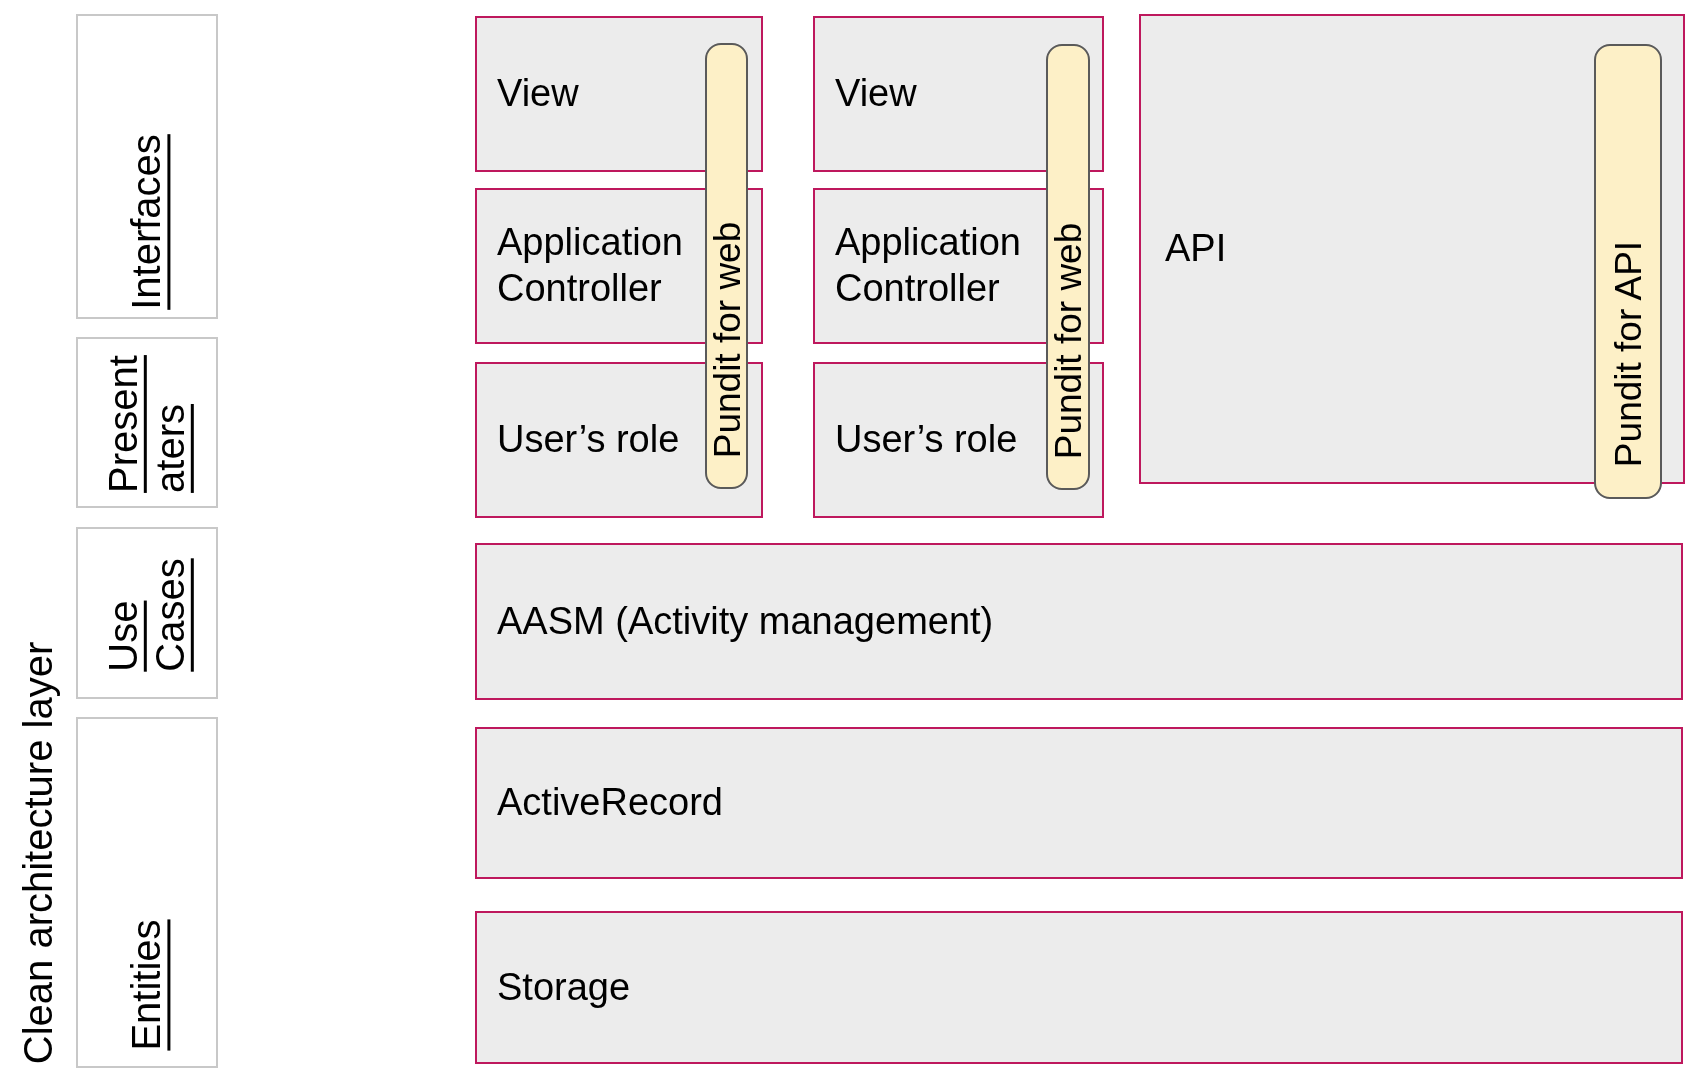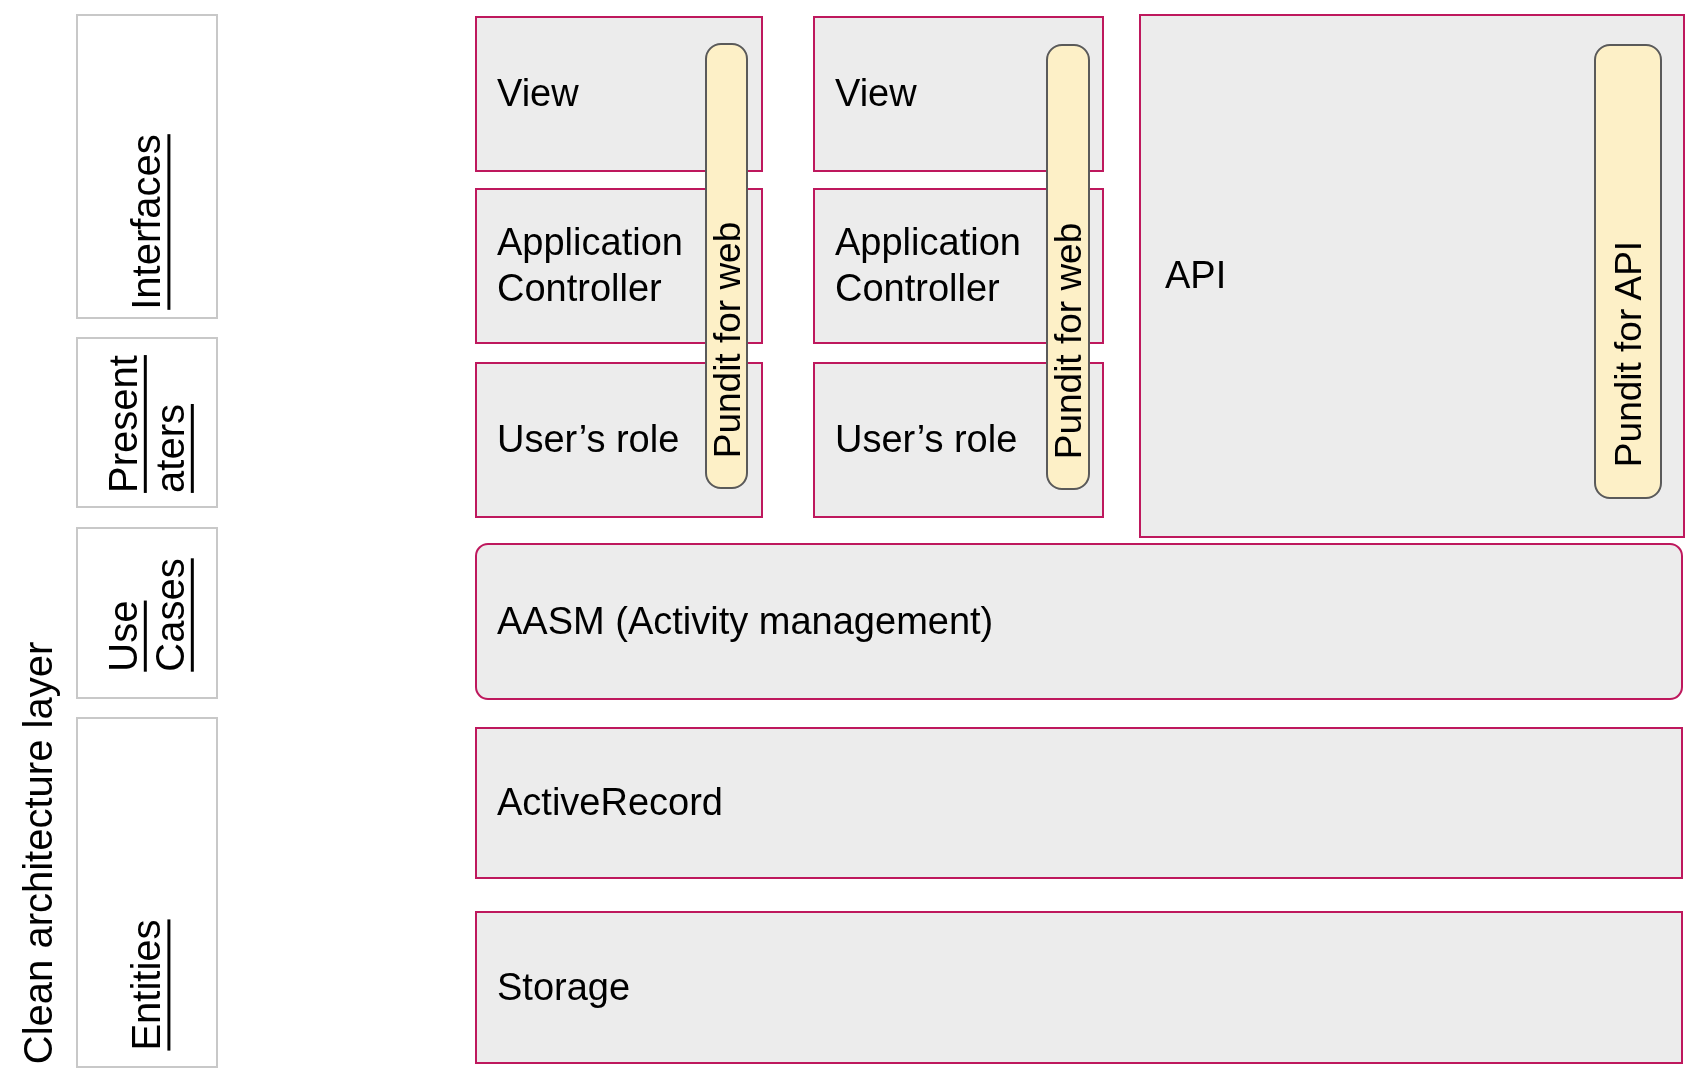--- a/index.html
+++ b/index.html
@@ -114,28 +114,28 @@
     <span class="box-label">Application
 Controller</span>
   </div>
   <div class="box" style="left:813px; top:362px; width:291px; height:156px;">
     <span class="box-label">User’s role</span>
   </div>
   <div class="pill" style="left:1046px; top:44px; width:44px; height:446px;">
     <span class="vlabel pill-label" style="top:295px;">Pundit for web</span>
   </div>
 
-  <div class="box" style="left:1139px; top:14px; width:546px; height:524px;">
+  <div class="box" style="left:1139px; top:14px; width:546px; height:470px;">
     <span class="box-label pad-lg">API</span>
   </div>
   <div class="pill" style="left:1594px; top:44px; width:68px; height:455px;">
     <span class="vlabel pill-label" style="top:308px;">Pundit for API</span>
   </div>
 
-  <div class="box" style="left:475px; top:543px; width:1208px; height:157px;border-radius:13px;">
+  <div class="box" style="left:475px; top:543px; width:1208px; height:157px;">
     <span class="box-label">AASM (Activity management)</span>
   </div>
   <div class="box" style="left:475px; top:727px; width:1208px; height:152px;">
     <span class="box-label">ActiveRecord</span>
   </div>
   <div class="box" style="left:475px; top:911px; width:1208px; height:153px;text-align:center;">
     <span class="box-label">Storage</span>
   </div>
 
 </div>

